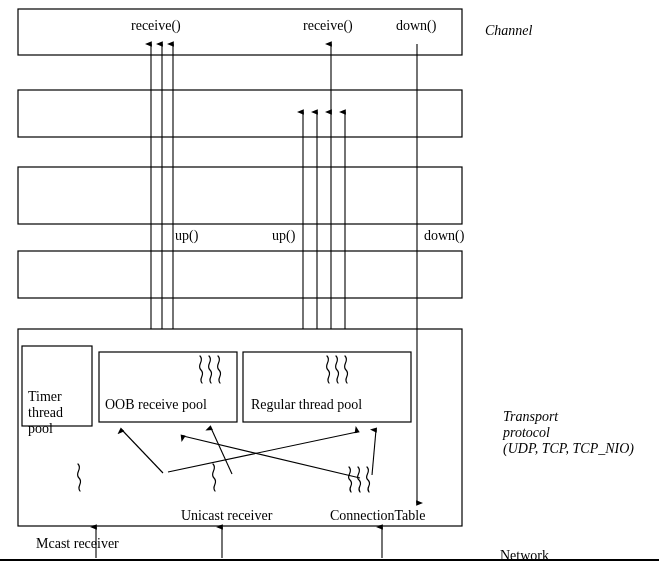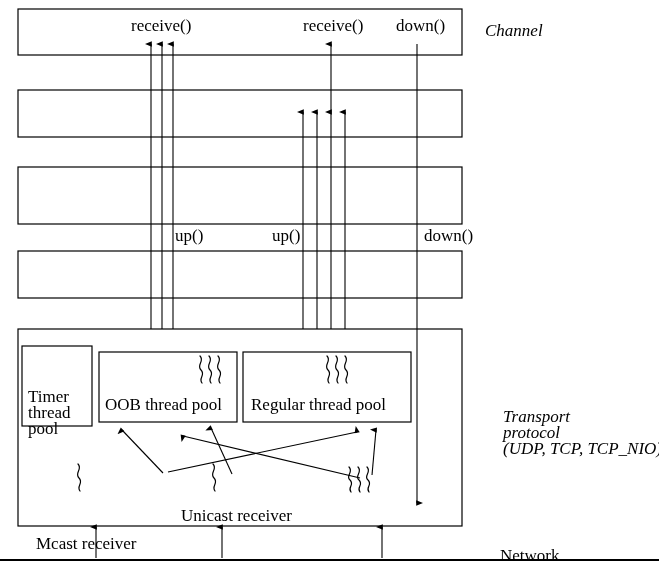--- a/index.html
+++ b/index.html
@@ -21,21 +21,21 @@
   #canvas svg {
     position: absolute;
     left: 0;
     top: 0;
     width: 659px;
     height: 573px;
   }
   .lbl {
     position: absolute;
     font-family: "Liberation Serif", serif;
-    font-size: 17px;
+    font-size: 14px;
     line-height: 16px;
     color: #000000;
     white-space: pre;
   }
 </style>
 </head>
 <body>
 
 <div id="canvas">
 
@@ -118,25 +118,26 @@
 
   <div class="lbl" style="left:485px; top:23px;font-style:italic;">Channel</div>
 
   <div class="lbl" style="left:175px; top:228px;">up()</div>
   <div class="lbl" style="left:272px; top:228px;">up()</div>
   <div class="lbl" style="left:424px; top:228px;">down()</div>
 
   <div class="lbl" style="left:28px; top:359px;margin-top:30px;">Timer
 thread
 pool</div>
-  <div class="lbl" style="left:105px; top:397px;">OOB thread pool</div>
+  <div class="lbl" style="left:105px; top:397px;">OOB receive pool</div>
   <div class="lbl" style="left:251px; top:397px;">Regular thread pool</div>
 
   <div class="lbl" style="left:36px; top:508px;margin-top:28px;">Mcast receiver</div>
   <div class="lbl" style="left:181px; top:508px;">Unicast receiver</div>
+  <div class="lbl" style="left:330px; top:508px;">ConnectionTable</div>
 
   <div class="lbl" style="left:503px; top:409px;font-style:italic;">Transport
 protocol
 (UDP, TCP, TCP_NIO)</div>
 
   <div class="lbl" style="left:500px; top:548px;text-align:right;">Network</div>
 
 </div>
 
 </body></html>

